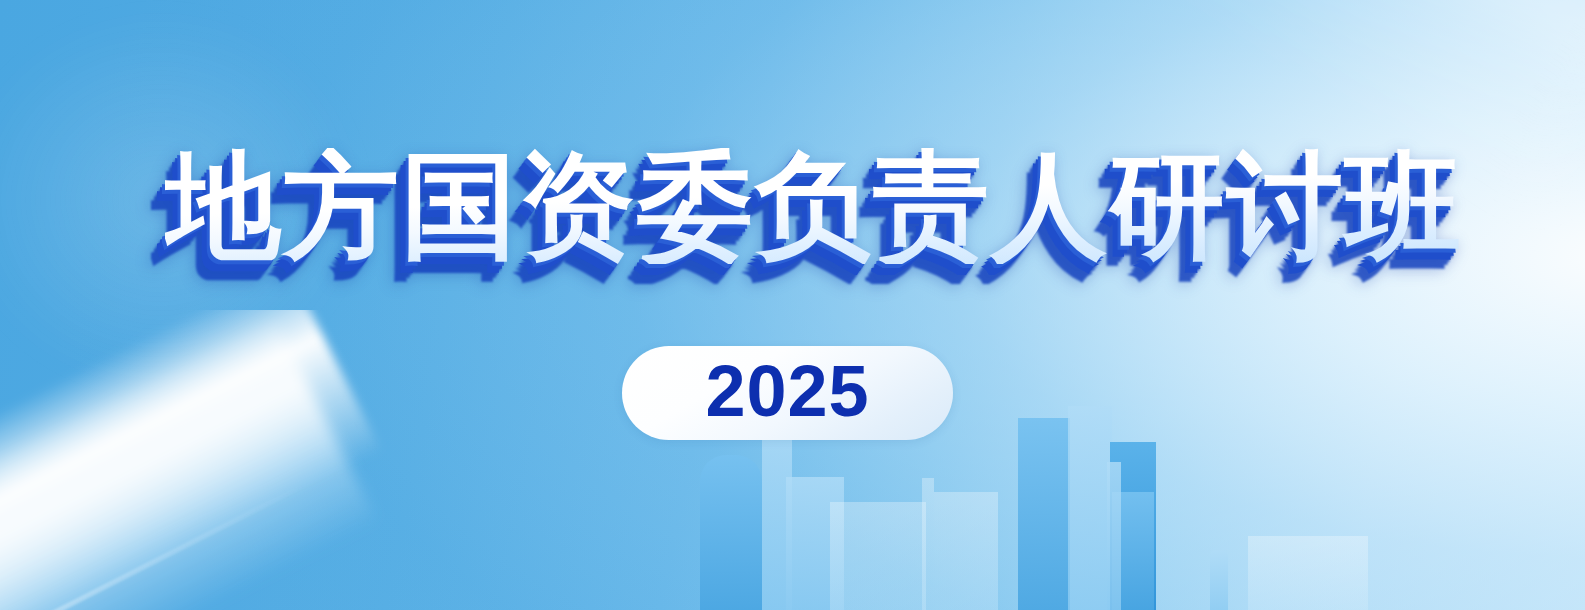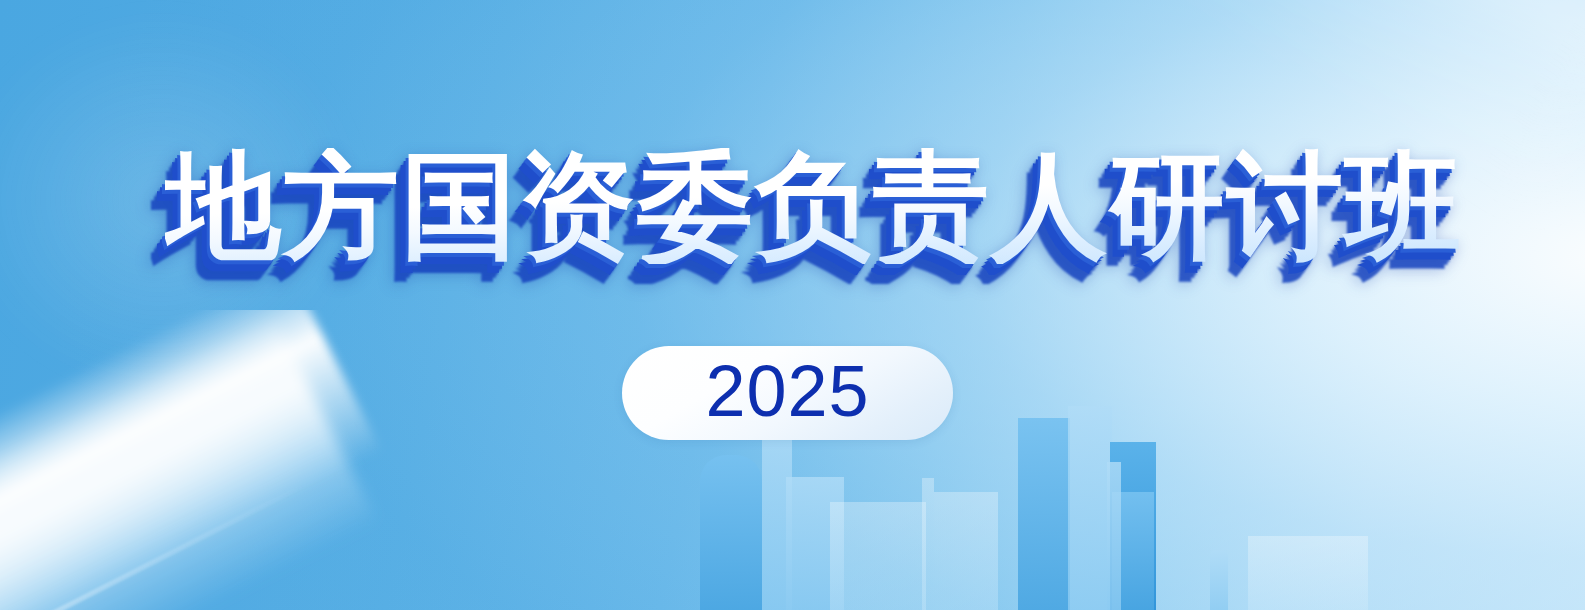--- a/index.html
+++ b/index.html
@@ -172,21 +172,21 @@
         #f2f8fe 58%,
         #e4f0fb 80%,
         #d9eaf9 100%);
     box-shadow: 0 2px 10px rgba(30,90,160,0.12);
     display: flex;
     align-items: center;
     justify-content: center;
   }
   .badge-year {
     font-family: "Liberation Sans", "DejaVu Sans", sans-serif;
-    font-weight: 400;
+    font-weight: 700;
     font-size: 72px;
     letter-spacing: 1px;
     color: #0d2faf;
     line-height: 1;
     padding-bottom: 4px;
   }
 </style>
 </head>
 <body>
 

